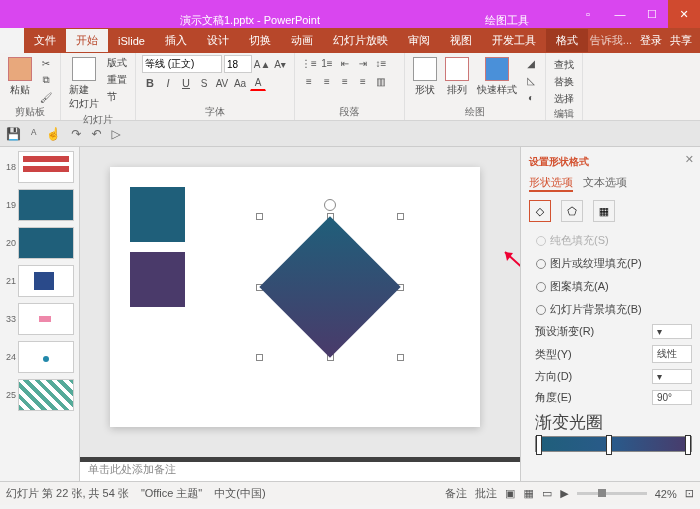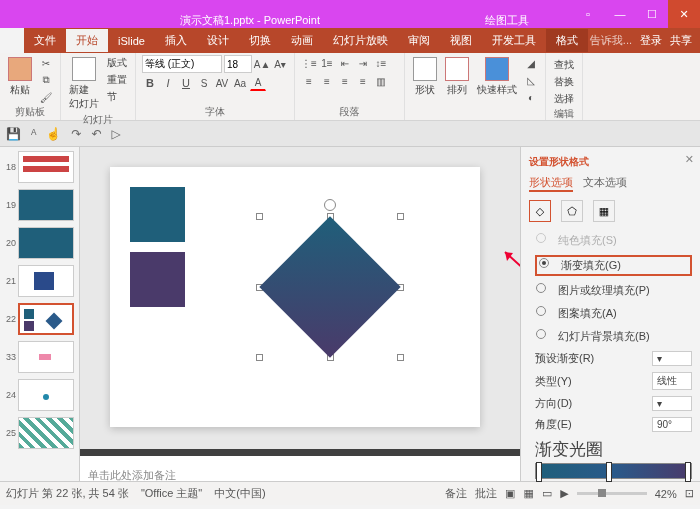--- a/index.html
+++ b/index.html
@@ -35,32 +35,32 @@
 .thumb .mini{width:56px;height:32px;background:#fff;border:1px solid #ccc;position:relative;}
 .thumb.sel .mini{border:2px solid #d35230;}
 .canvas{flex:1;background:#e8e8e8;position:relative;}
 .slide{position:absolute;left:30px;top:20px;width:370px;height:260px;background:#fff;box-shadow:0 2px 8px rgba(0,0,0,.2);}
 .sq1{position:absolute;left:20px;top:20px;width:55px;height:55px;background:#1f5f7a;}
 .sq2{position:absolute;left:20px;top:85px;width:55px;height:55px;background:#4a3a6a;}
 .diamond-wrap{position:absolute;left:150px;top:50px;width:140px;height:140px;}
 .handle{position:absolute;width:7px;height:7px;background:#fff;border:1px solid #888;}
 .rot{position:absolute;left:50%;top:-18px;transform:translateX(-50%);width:12px;height:12px;border:1px solid #888;border-radius:50%;background:#fff;}
 .diamond{position:absolute;left:20px;top:20px;width:100px;height:100px;background:linear-gradient(135deg,#1f5f7a,#4a3a6a);transform:rotate(45deg);}
-.notes{position:absolute;bottom:0;left:0;right:0;height:32px;background:#fff;border-top:7px solid #404040;padding:12px 8px;color:#888;font-size:11px;}
+.notes{position:absolute;bottom:0;left:0;right:0;height:24px;background:#fff;border-top:5px solid #404040;padding:0 8px;color:#888;font-size:11px;}
 .arrow{position:absolute;left:415px;top:100px;width:100px;height:90px;pointer-events:none;}
 .pane{width:180px;background:#f3f3f3;border-left:1px solid #ccc;padding:8px;position:relative;}
 .pane-title{color:#d35230;font-size:10px;font-weight:bold;margin-bottom:6px;}
 .pane-close{position:absolute;right:6px;top:6px;cursor:pointer;color:#888;}
 .pane-tabs{display:flex;gap:10px;font-size:11px;margin-bottom:8px;}
 .pane-tabs .pt{cursor:pointer;color:#666;}
 .pane-tabs .pt.active{color:#d35230;border-bottom:2px solid #d35230;}
 .pane-icons{display:flex;gap:10px;margin-bottom:10px;}
 .pane-icons .pi{width:22px;height:22px;border:1px solid #ccc;cursor:pointer;display:flex;align-items:center;justify-content:center;}
 .pane-icons .pi.active{border-color:#d35230;}
-.radio-item{display:flex;gap:12px;font-size:11px;color:#444;margin-bottom:6px;cursor:pointer;padding:1px;}
+.radio-item{display:flex;align-items:center;gap:4px;font-size:11px;color:#444;margin-bottom:6px;cursor:pointer;padding:1px;}
 .radio-item.hl{border:2px solid #d35230;padding:1px 2px;}
 .radio{width:10px;height:10px;border:1px solid #888;border-radius:50%;display:inline-block;position:relative;}
 .radio.on::after{content:"";position:absolute;left:2px;top:2px;width:4px;height:4px;background:#444;border-radius:50%;}
 .prop-row{display:flex;justify-content:space-between;align-items:center;font-size:11px;color:#444;margin-bottom:6px;}
 .prop-row .val{border:1px solid #ccc;background:#fff;padding:1px 4px;min-width:40px;font-size:10px;}
 .grad-strip{height:16px;background:linear-gradient(90deg,#1f5f7a,#2a5a8a,#4a3a6a);border:1px solid #888;margin-top:2px;position:relative;}
 .stop{position:absolute;top:-2px;width:6px;height:20px;background:#fff;border:1px solid #333;}
 .status{height:24px;background:#f3f2f1;border-top:1px solid #ccc;display:flex;align-items:center;padding:0 6px;gap:12px;font-size:10px;color:#555;}
 .status .r{margin-left:auto;display:flex;align-items:center;gap:8px;}
 .zslider{width:70px;height:3px;background:#ccc;position:relative;}
@@ -188,20 +188,21 @@
       <div class="bigbtn">
           <div class="ico" style="background:#4a90d9"></div>
           <div class="lbl">快速样式</div>
         </div>
       <div class="smallstack">
         <span class="iconbtn">◢</span>
         <span class="iconbtn">◺</span>
         <span class="iconbtn">◐</span>
       </div>
     </div>
+    <div class="group-label">绘图</div>
   </div>
   <div class="group">
     <div class="smallstack" style="padding-top:2px">
       <span class="smallbtn">查找</span>
       <span class="smallbtn">替换</span>
       <span class="smallbtn">选择</span>
     </div>
     <div class="group-label">编辑</div>
   </div>
 </div>
@@ -229,28 +230,20 @@
         <div class="mini" style="background:#1f5f7a"></div>
       </div>
     <div class="thumb">
         <span class="num">20</span>
         <div class="mini" style="background:#1f5f7a"></div>
       </div>
     <div class="thumb">
         <span class="num">21</span>
         <div class="mini">
           <div style="position:absolute;left:15px;top:6px;width:20px;height:18px;background:#2a4a8a"></div>
-        </div>
-      </div>
-    <div class="thumb sel">
-        <span class="num">22</span>
-        <div class="mini">
-          <div style="position:absolute;left:4px;top:4px;width:10px;height:10px;background:#1f5f7a"></div>
-          <div style="position:absolute;left:4px;top:16px;width:10px;height:10px;background:#4a3a6a"></div>
-          <div style="position:absolute;left:28px;top:10px;width:12px;height:12px;background:#2a5a8a;transform:rotate(45deg)"></div>
         </div>
       </div>
     <div class="thumb">
         <span class="num">33</span>
         <div class="mini">
           <div style="position:absolute;left:20px;top:12px;width:12px;height:6px;background:#e8a"></div>
         </div>
       </div>
     <div class="thumb">
         <span class="num">24</span>
@@ -298,24 +291,20 @@
     <div class="pane-icons">
       <span class="pi active">◇</span>
       <span class="pi">⬠</span>
       <span class="pi">▦</span>
     </div>
     <div style="padding-left:6px">
       <div class="radio-item" style="opacity:.4">
           <span class="radio"></span>
           <span>纯色填充(S)</span>
         </div>
-      <div class="radio-item hl">
-          <span class="radio on"></span>
-          <span>渐变填充(G)</span>
-        </div>
       <div class="radio-item">
           <span class="radio"></span>
           <span>图片或纹理填充(P)</span>
         </div>
       <div class="radio-item">
           <span class="radio"></span>
           <span>图案填充(A)</span>
         </div>
       <div class="radio-item">
           <span class="radio"></span>

